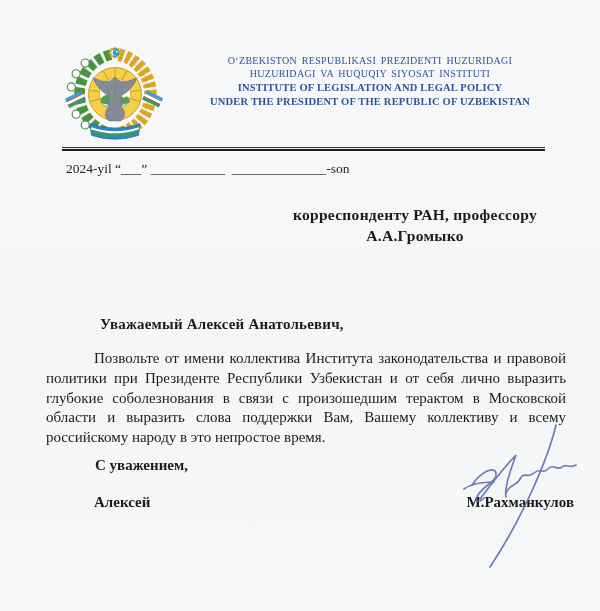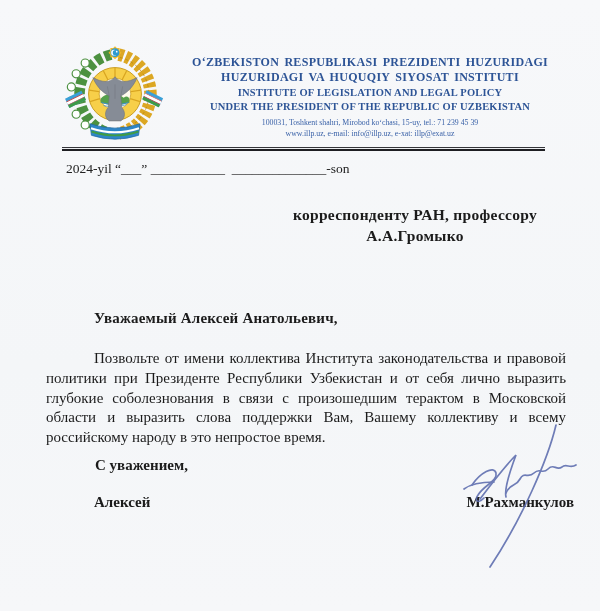--- a/index.html
+++ b/index.html
@@ -4,29 +4,29 @@
 <style>
   html,body{margin:0;padding:0;background:#cfd2d6;}
   .page{
     position:relative;width:600px;height:611px;overflow:hidden;
     background:linear-gradient(180deg,#f7f8fa 0%,#f4f6f8 60%,#f6f7f9 100%);
     font-family:"Liberation Serif","DejaVu Serif",serif;color:#1b1b1b;
   }
   .letterhead{position:absolute;top:44px;left:62px;right:28px;display:flex;}
   .emblem{flex:0 0 106px;width:106px;height:100px;}
   .titles{flex:1;text-align:center;padding-top:11px;}
-  .t-uz{color:#2d5496;font-weight:bold;font-size:12px;line-height:1.28;letter-spacing:.3px;word-spacing:2px;}
+  .t-uz{color:#2d5496;font-weight:normal;font-size:10px;line-height:1.28;letter-spacing:.3px;word-spacing:2px;}
   .t-en{color:#2d5496;font-weight:bold;font-size:10.5px;line-height:1.35;letter-spacing:.2px;}
   .addr{color:#3a62a8;font-size:7.8px;line-height:1.4;margin-top:4px;}
   .rule{position:absolute;top:147px;left:62px;width:483px;height:1.4px;
     border-top:1.6px solid #35353a;border-bottom:2.6px solid #1e1e22;background:#eceef1;}
   .dateline{position:absolute;top:161px;left:66px;font-size:13.5px;white-space:pre;color:#222;}
   .addressee{position:absolute;top:204px;right:24px;width:322px;text-align:center;
     font-weight:bold;font-size:15.5px;line-height:1.38;letter-spacing:.3px;}
-  .salutation{position:absolute;top:310px;left:46px;right:45px;margin:0;
+  .salutation{position:absolute;top:310px;left:46px;right:45px;margin:6px;
     font-weight:bold;font-size:15px;text-indent:48px;letter-spacing:.2px;}
   .body-par{position:absolute;top:349px;left:46px;right:34px;margin:0;
     font-size:15px;line-height:1.32;text-align:justify;text-indent:48px;}
   .closing{position:absolute;top:456px;left:46px;margin:1px;font-weight:bold;font-size:15px;text-indent:48px;}
   .sign-row{position:absolute;top:494px;left:46px;right:26px;display:flex;
     justify-content:space-between;font-weight:bold;font-size:15px;}
   .sign-row .stitle{padding-left:48px;}
   .signature{position:absolute;left:450px;top:419px;width:144px;height:154px;pointer-events:none;}
 </style>
 </head>
@@ -91,24 +91,20 @@
     </div>
     <div class="titles">
       <div class="t-uz">
         <div>O‘ZBEKISTON RESPUBLIKASI PREZIDENTI HUZURIDAGI</div>
         <div>HUZURIDAGI VA HUQUQIY SIYOSAT INSTITUTI</div>
       </div>
       <div class="t-en">
         <div>INSTITUTE OF LEGISLATION AND LEGAL POLICY</div>
         <div>UNDER THE PRESIDENT OF THE REPUBLIC OF UZBEKISTAN</div>
       </div>
-      <div class="addr">
-        <div>100031, Toshkent shahri, Mirobod ko‘chasi, 15-uy, tel.: 71 239 45 39</div>
-        <div>www.illp.uz, e-mail: info@illp.uz, e-xat: illp@exat.uz</div>
-      </div>
     </div>
   </div>
 
   <div class="rule"></div>
 
   <div class="dateline">2024-yil “___” ___________  ______________-son</div>
 
   <div class="addressee">
     <div>корреспонденту РАН, профессору</div>
     <div>А.А.Громыко</div>

